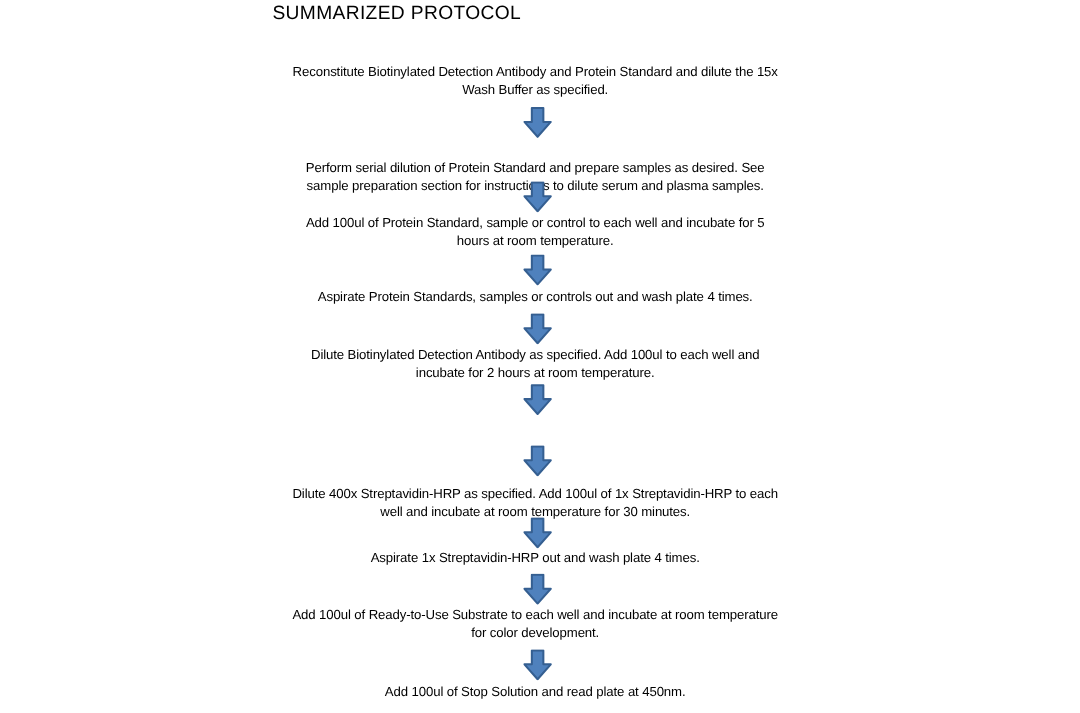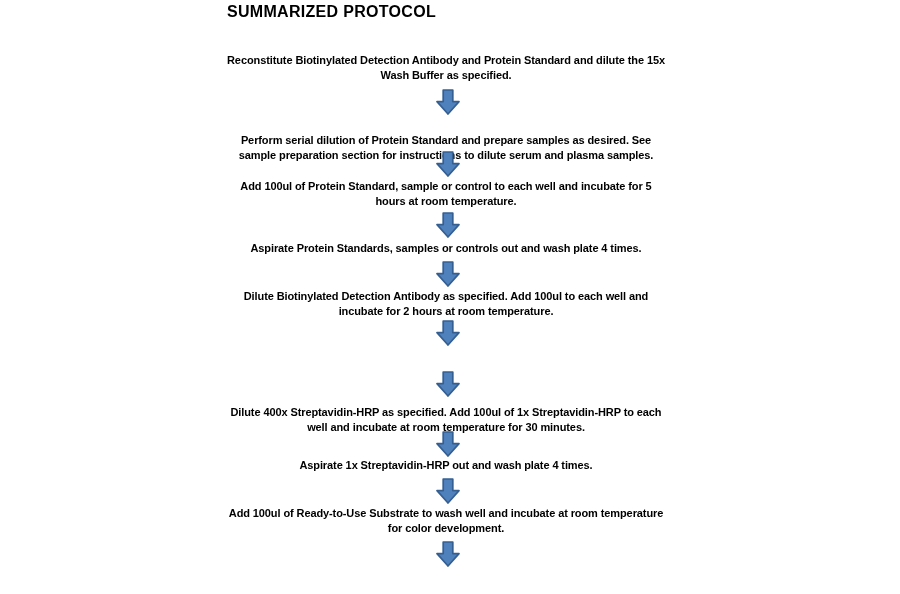--- a/index.html
+++ b/index.html
@@ -11,32 +11,32 @@
   }
   .page {
     position: relative;
     width: 900px; height: 594px;
     background: #ffffff;
   }
   .title {
     position: absolute;
     left: 227px; top: 3px;
     font-size: 16px;
-    font-weight: bold;
+    font-weight: normal;
     letter-spacing: 0.3px;
     color: #000000;
     white-space: nowrap;
   }
   .step {
     position: absolute;
     left: 205px;
     width: 482px;
     text-align: center;
     font-size: 11px;
-    font-weight: bold;
+    font-weight: normal;
     letter-spacing: -0.1px;
     line-height: 14.5px;
     color: #000000;
     white-space: pre-line;
   }
   .arrow {
     position: absolute;
     left: 436px;
     width: 24px;
     height: 26px;
@@ -111,23 +111,24 @@
   </div>
 
   <div class="step" style="top:458px">Aspirate 1x Streptavidin-HRP out and wash plate 4 times.</div>
 
   <div class="arrow" style="top:478px">
     <svg width="24" height="26" viewBox="0 0 24 26">
         <polygon stroke-width="1.7" stroke-linejoin="round" points="7.2,1 16.8,1 16.8,12.6 23,12.6 12,25 1,12.6 7.2,12.6" fill="#4f81bd" stroke="#355f91"></polygon>
       </svg>
   </div>
 
-  <div class="step" style="top:506px">Add 100ul of Ready-to-Use Substrate to wash well and incubate at room temperature
+  <div class="step" style="top:506px">Add 100ul of Ready-to-Use Substrate to each well and incubate at room temperature
 for color development.</div>
 
   <div class="arrow" style="top:541px">
     <svg width="24" height="26" viewBox="0 0 24 26">
         <polygon stroke-width="1.7" stroke-linejoin="round" points="7.2,1 16.8,1 16.8,12.6 23,12.6 12,25 1,12.6 7.2,12.6" fill="#4f81bd" stroke="#355f91"></polygon>
       </svg>
   </div>
 
+  <div class="step" style="top:570px">Add 100ul of Stop Solution and read plate at 450nm.</div>
 
 </div>
 
 </body></html>

